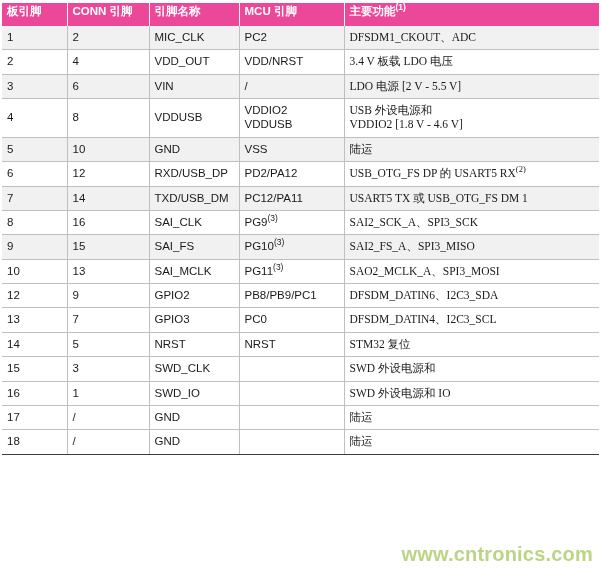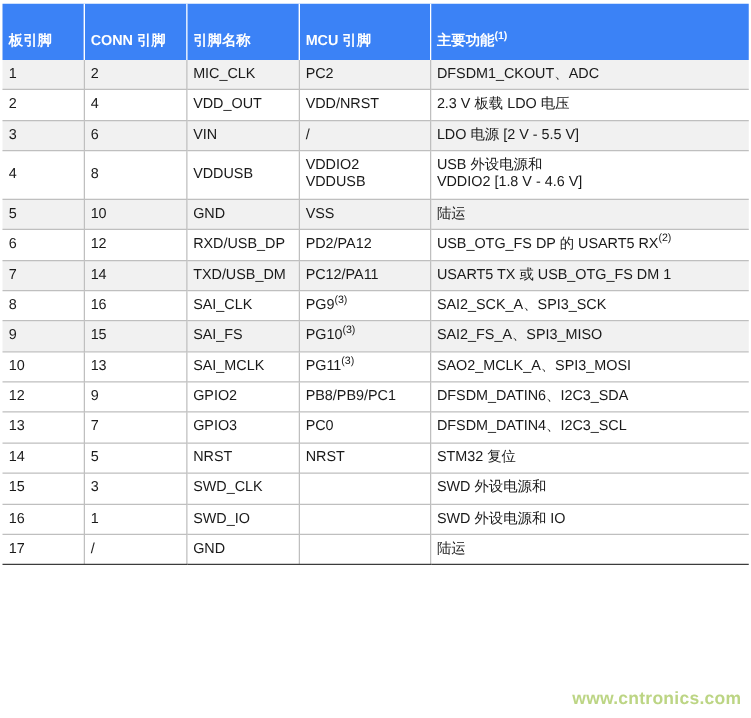--- a/index.html
+++ b/index.html
@@ -22,56 +22,56 @@
     margin: 3px 0 0 2px;
     table-layout: fixed;
   }
   table.pin-table col.c0 { width: 65px; }
   table.pin-table col.c1 { width: 82px; }
   table.pin-table col.c2 { width: 90px; }
   table.pin-table col.c3 { width: 105px; }
   table.pin-table col.c4 { width: 255px; }
 
   table.pin-table thead th {
-    background: #3b82f6;
+    background: #ec4899;
     color: #ffffff;
     font-size: 11.5px;
     font-weight: bold;
     text-align: left;
-    padding: 24px 5px 7px 5px;
+    padding: 2px 5px 7px 5px;
     border-right: 1px solid #ffffff;
     vertical-align: middle;
     line-height: 1.2;
   }
   table.pin-table thead th:last-child { border-right: none; }
 
   table.pin-table td {
     font-size: 11.5px;
     color: #1a1a1a;
     padding: 4px 5px 5px 5px;
     border-bottom: 1px solid #bfbfbf;
     border-right: 1px solid #bfbfbf;
     vertical-align: middle;
     line-height: 1.25;
     background: #ffffff;
     height: 24px;
   }
-  table.pin-table td:last-child { border-right: none; }
+  table.pin-table td:last-child { border-right: none; font-family: Liberation Serif, serif; }
   table.pin-table tbody tr:last-child td { border-bottom: 1px solid #3c3c3c; }
 
   table.pin-table tbody tr.shaded td { background: #f1f1f1; }
 
   .sup { font-size: 8.5px; vertical-align: super; line-height: 0; }
   .multi { white-space: pre-line; }
 
   .watermark {
     position: absolute;
     right: 8px;
     bottom: 8px;
-    font-size: 14px;
+    font-size: 20px;
     font-weight: bold;
     color: #b9d37e;
     letter-spacing: 0.2px;
     font-family: "Liberation Sans", sans-serif;
     opacity: 0.95;
   }
 </style>
 </head>
 <body>
 
@@ -100,21 +100,21 @@
           <td><span>2</span></td>
           <td><span>MIC_CLK</span></td>
           <td><span class="multi">PC2</span><span class="sup"></span></td>
           <td><span class="multi">DFSDM1_CKOUT、ADC</span><span class="sup"></span></td>
         </tr>
         <tr>
           <td><span>2</span></td>
           <td><span>4</span></td>
           <td><span>VDD_OUT</span></td>
           <td><span class="multi">VDD/NRST</span><span class="sup"></span></td>
-          <td><span class="multi">2.3 V 板载 LDO 电压</span><span class="sup"></span></td>
+          <td><span class="multi">3.4 V 板载 LDO 电压</span><span class="sup"></span></td>
         </tr>
         <tr class="shaded">
           <td><span>3</span></td>
           <td><span>6</span></td>
           <td><span>VIN</span></td>
           <td><span class="multi">/</span><span class="sup"></span></td>
           <td><span class="multi">LDO 电源 [2 V - 5.5 V]</span><span class="sup"></span></td>
         </tr>
         <tr>
           <td><span>4</span></td>
@@ -202,18 +202,25 @@
           <td><span class="multi"></span><span class="sup"></span></td>
           <td><span class="multi">SWD 外设电源和 IO</span><span class="sup"></span></td>
         </tr>
         <tr>
           <td><span>17</span></td>
           <td><span>/</span></td>
           <td><span>GND</span></td>
           <td><span class="multi"></span><span class="sup"></span></td>
           <td><span class="multi">陆运</span><span class="sup"></span></td>
         </tr>
+        <tr>
+          <td><span>18</span></td>
+          <td><span>/</span></td>
+          <td><span>GND</span></td>
+          <td><span class="multi"></span><span class="sup"></span></td>
+          <td><span class="multi">陆运</span><span class="sup"></span></td>
+        </tr>
       </tbody>
   </table>
 
   <div class="watermark">www.cntronics.com</div>
 
 </div>
 
 </body></html>

